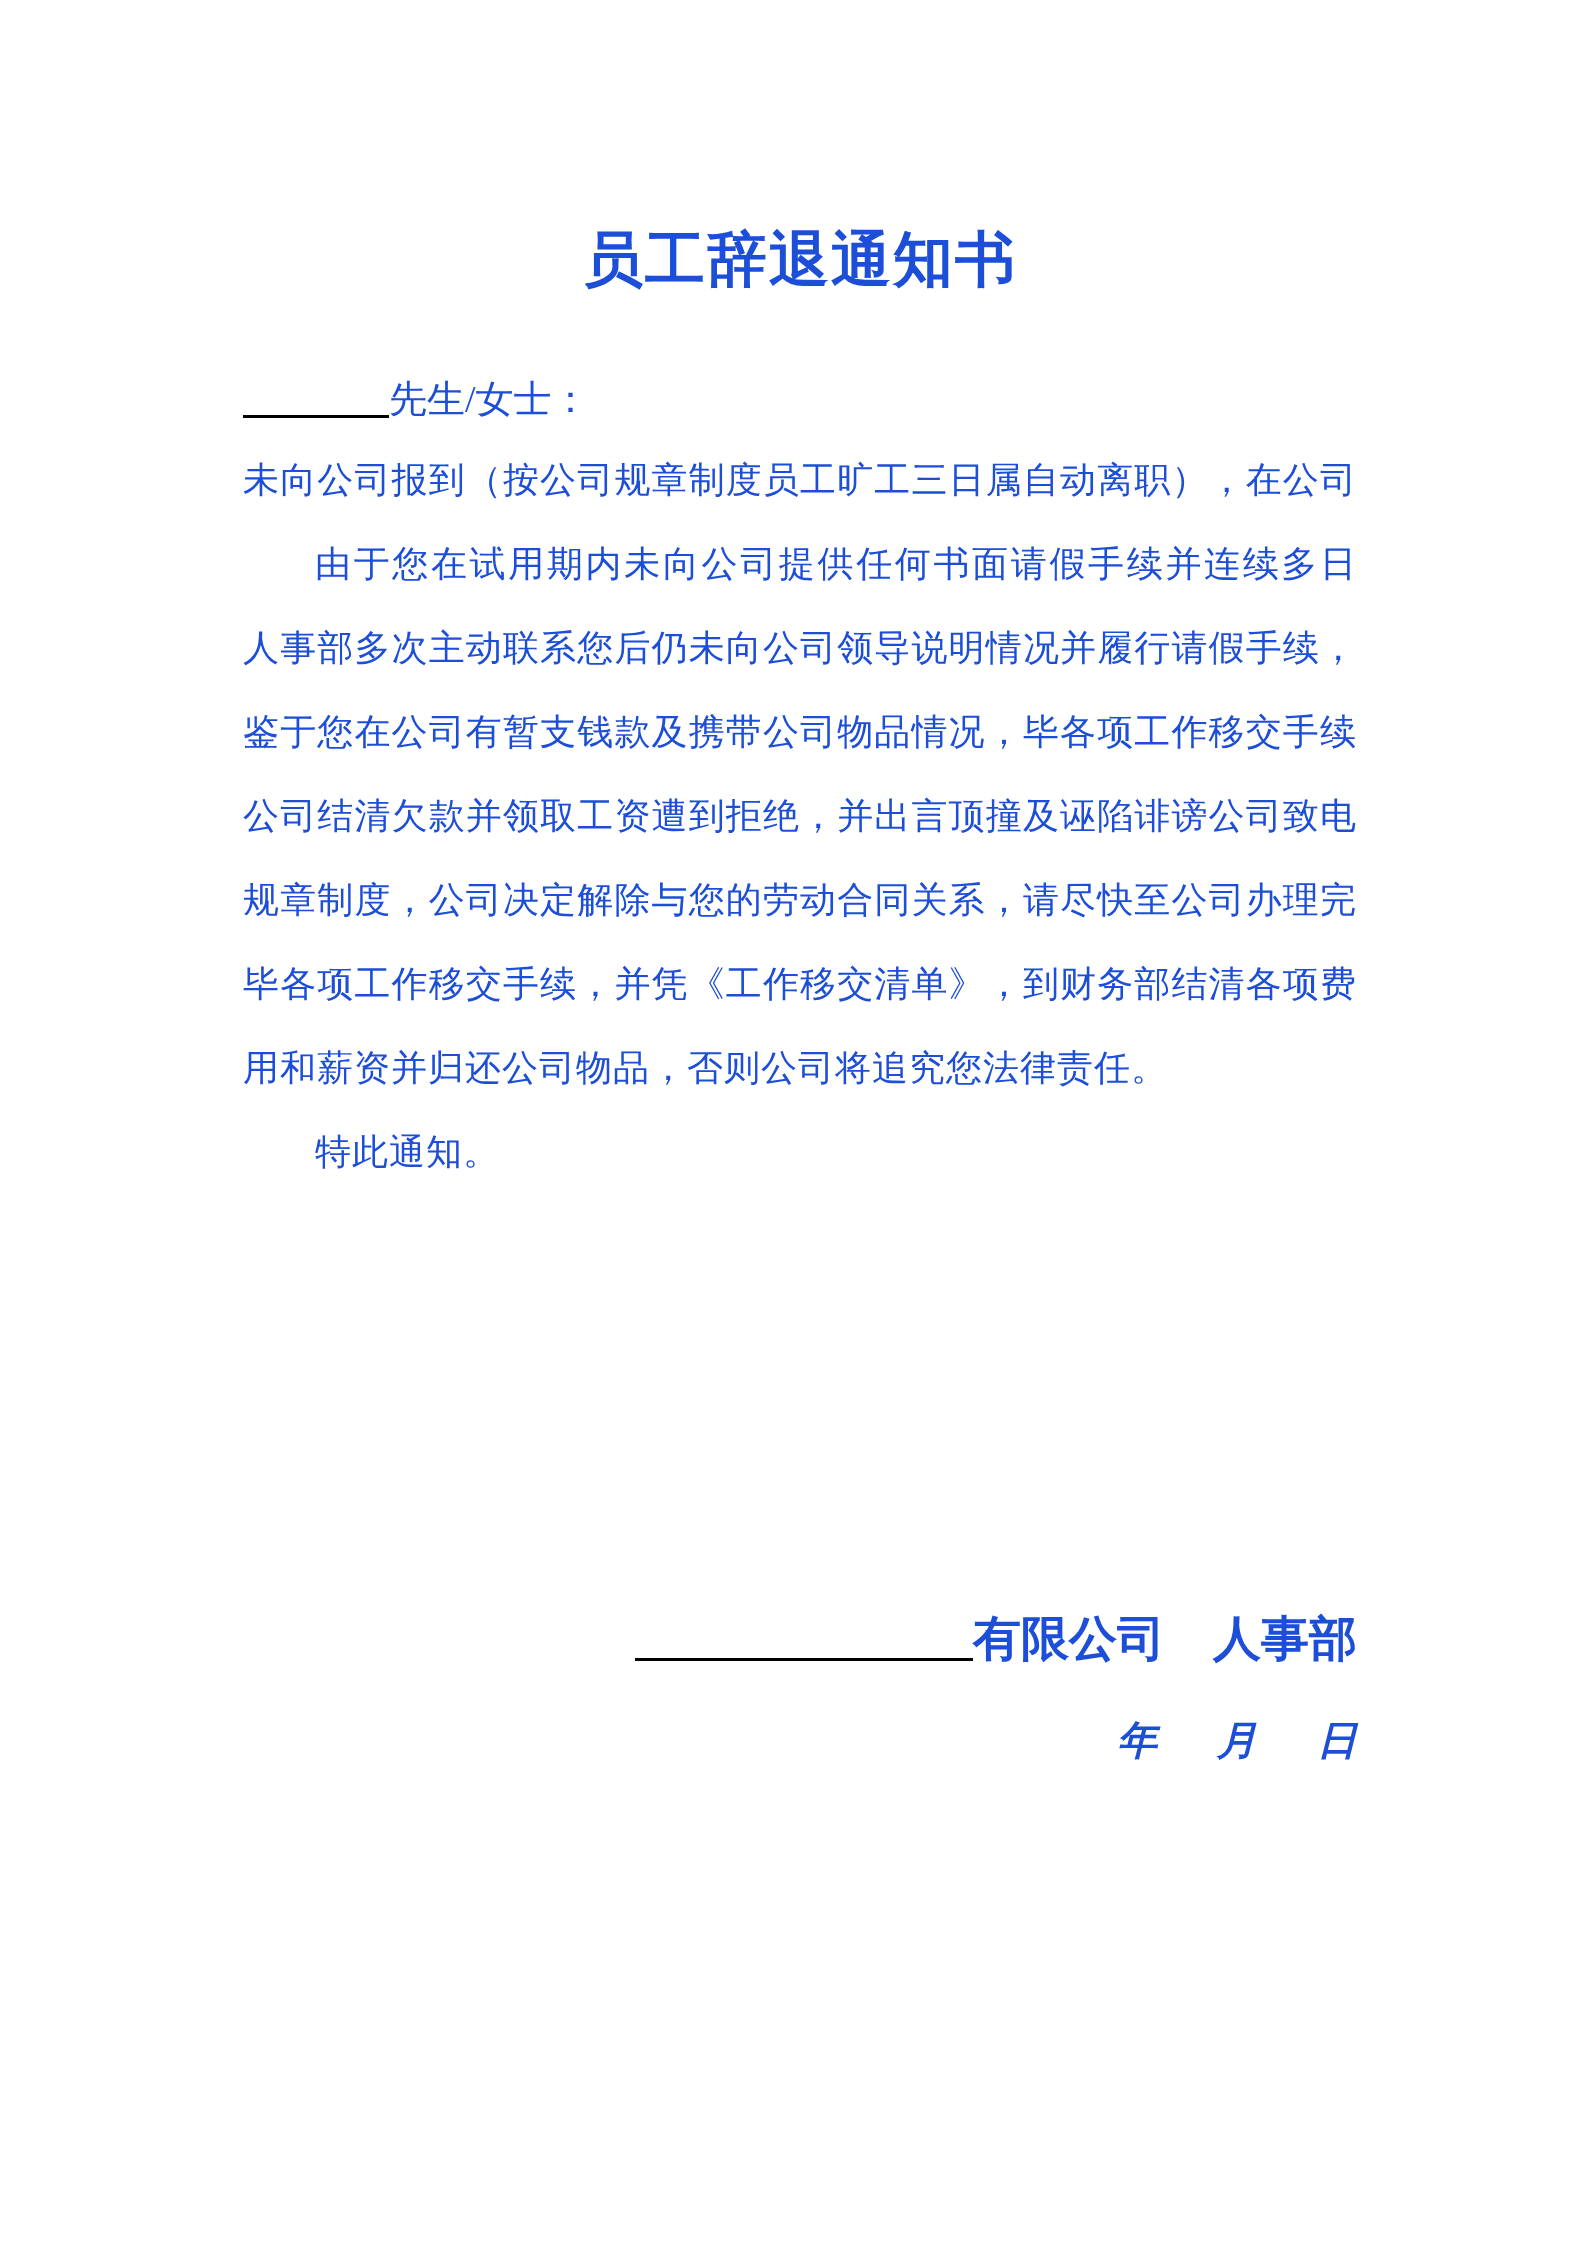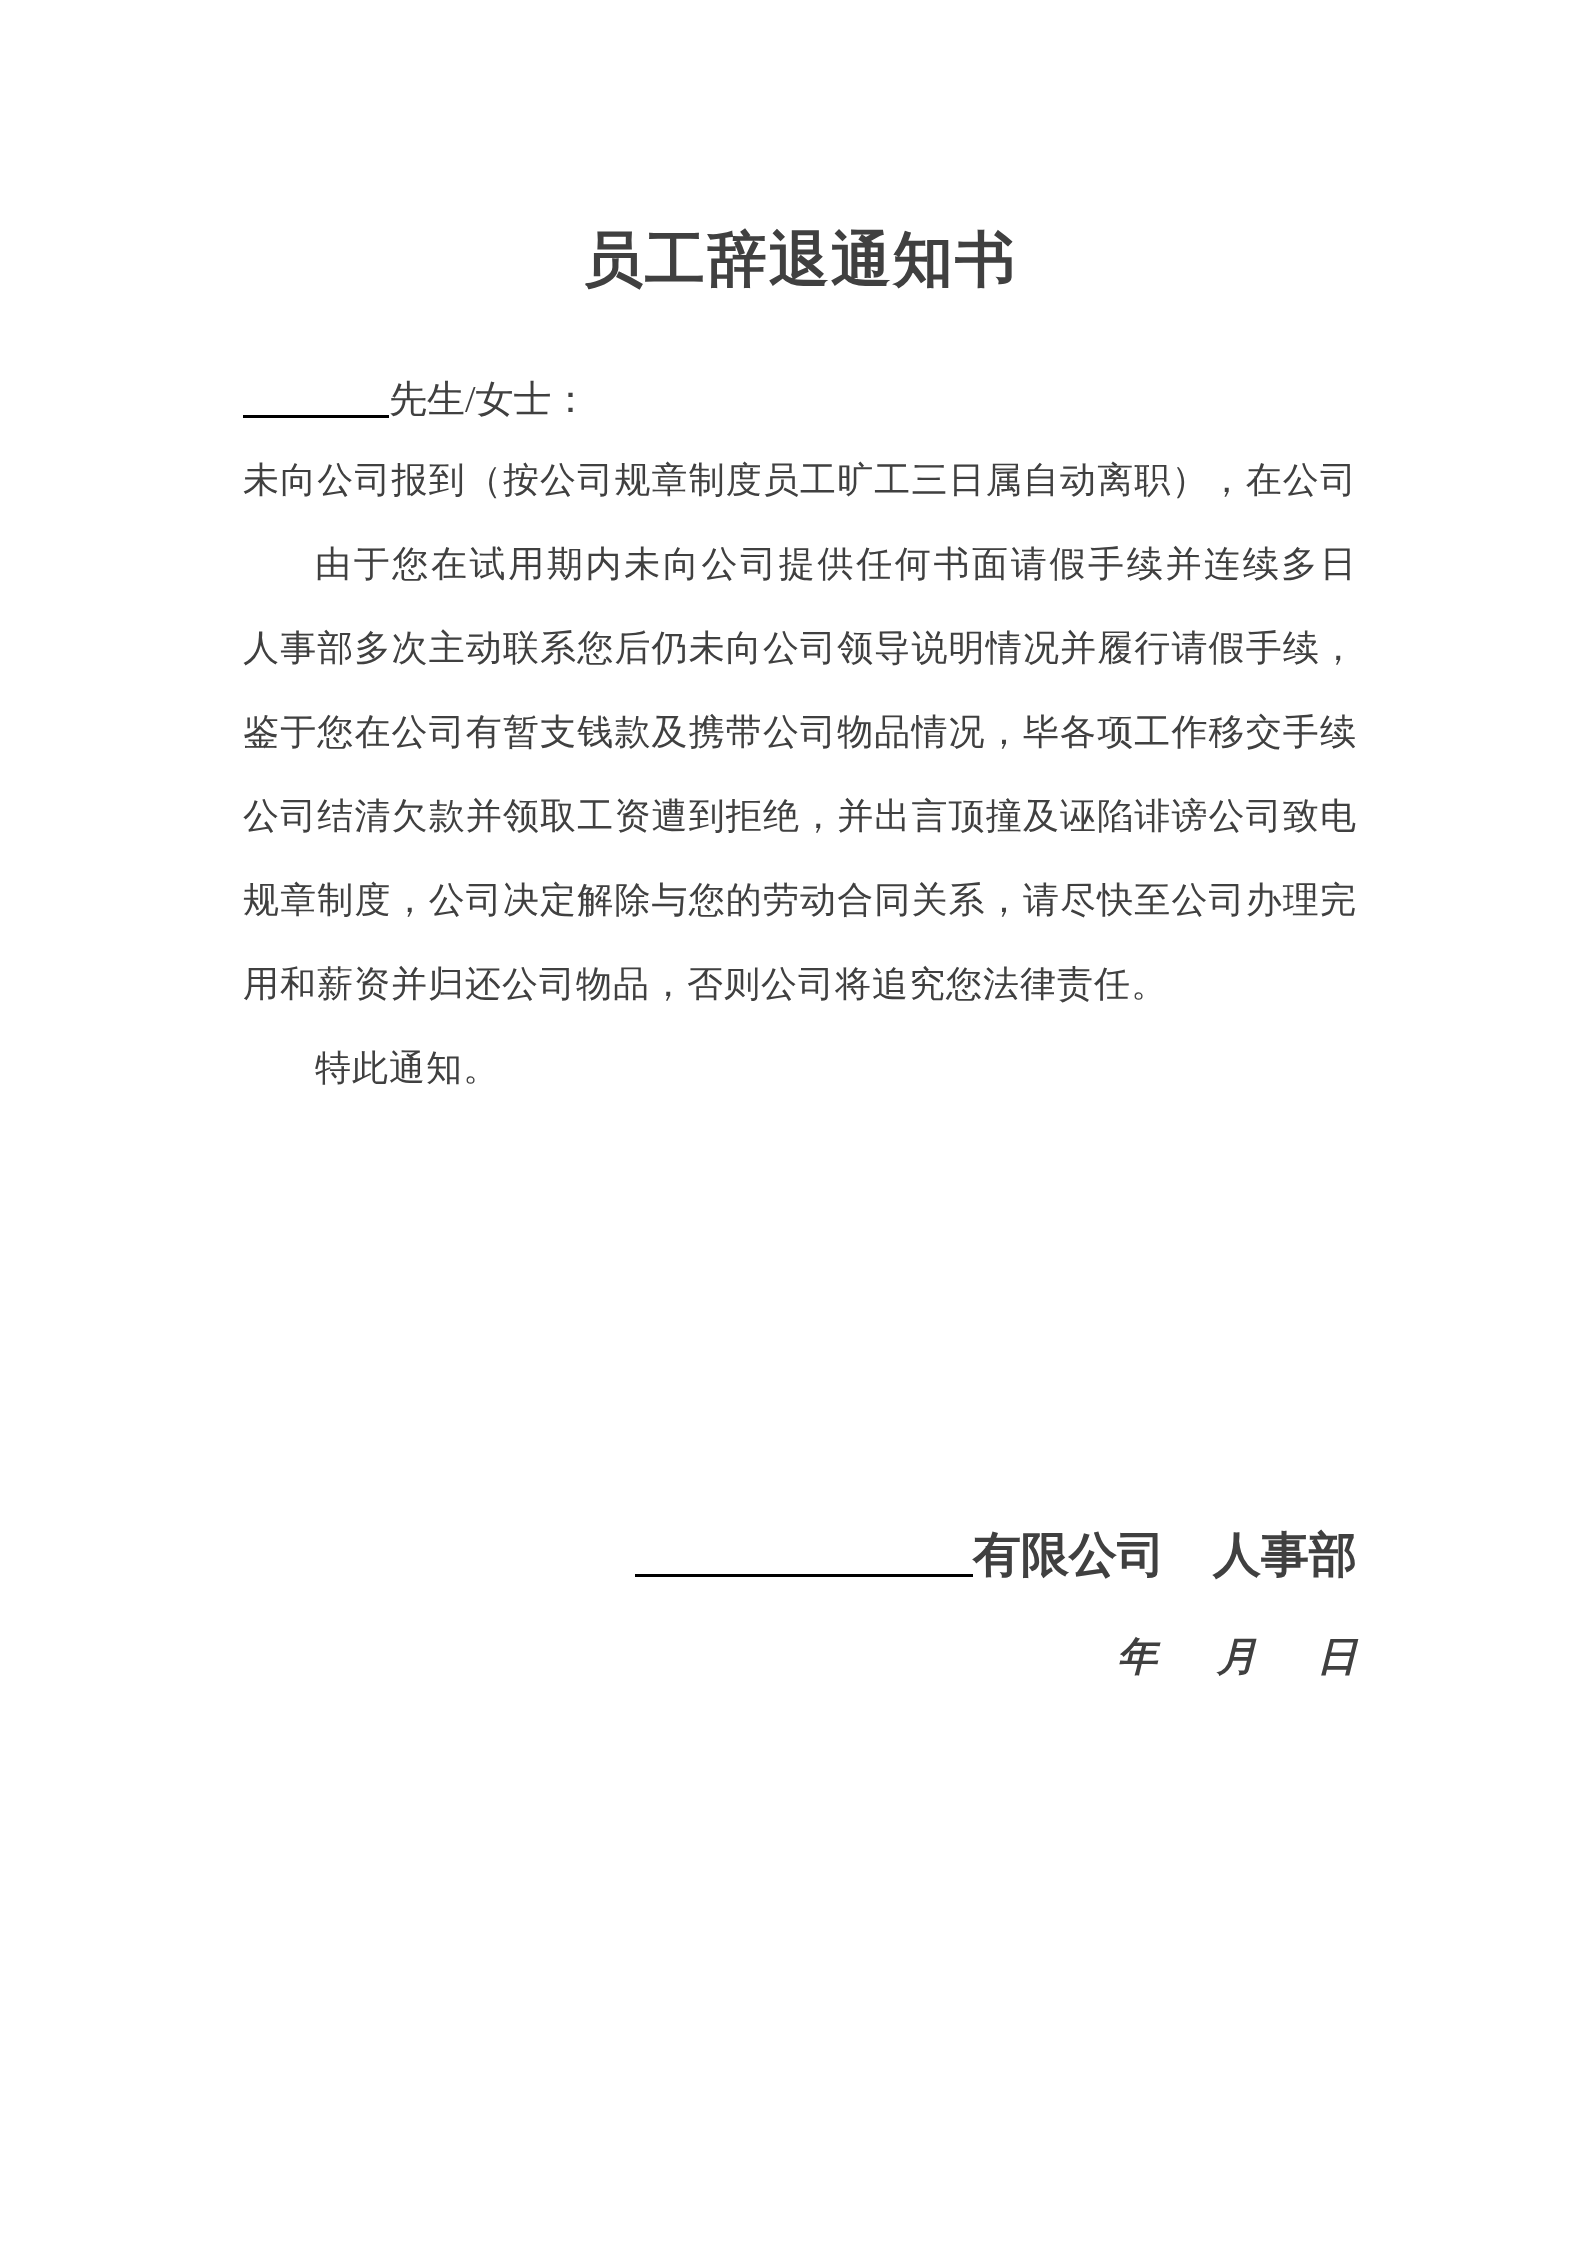--- a/index.html
+++ b/index.html
@@ -6,21 +6,21 @@
     margin: 0;
     padding: 0;
     background: #ffffff;
   }
   .page {
     position: relative;
     width: 1587px;
     height: 2245px;
     margin: 0 auto;
     background: #ffffff;
-    color: #404040;
+    color: #1d4ed8;
     font-family: "Liberation Serif", "DejaVu Serif", serif;
     box-sizing: border-box;
     padding: 0 230px 0 243px;
     overflow: hidden;
   }
   .doc-title {
     margin: 228px 0 0 0;
     font-size: 60px;
     line-height: 64px;
     font-weight: bold;
@@ -99,20 +99,21 @@
     <span class="blank name-blank"></span><span>先生/女士：</span>
   </div>
 
   <div class="notice-body">
     <div class="body-line">未向公司报到（按公司规章制度员工旷工三日属自动离职），在公司</div>
     <div class="body-line first-line">由于您在试用期内未向公司提供任何书面请假手续并连续多日</div>
     <div class="body-line">人事部多次主动联系您后仍未向公司领导说明情况并履行请假手续，</div>
     <div class="body-line">鉴于您在公司有暂支钱款及携带公司物品情况，毕各项工作移交手续</div>
     <div class="body-line">公司结清欠款并领取工资遭到拒绝，并出言顶撞及诬陷诽谤公司致电</div>
     <div class="body-line">规章制度，公司决定解除与您的劳动合同关系，请尽快至公司办理完</div>
+    <div class="body-line">毕各项工作移交手续，并凭《工作移交清单》，到财务部结清各项费</div>
     <div class="body-line last-line">用和薪资并归还公司物品，否则公司将追究您法律责任。</div>
   </div>
 
   <div class="closing-note">特此通知。</div>
 
   <div class="signature-line">
     <span class="blank company-blank"></span><span>有限公司</span><span class="dept">人事部</span>
   </div>
 
   <div class="date-line">

